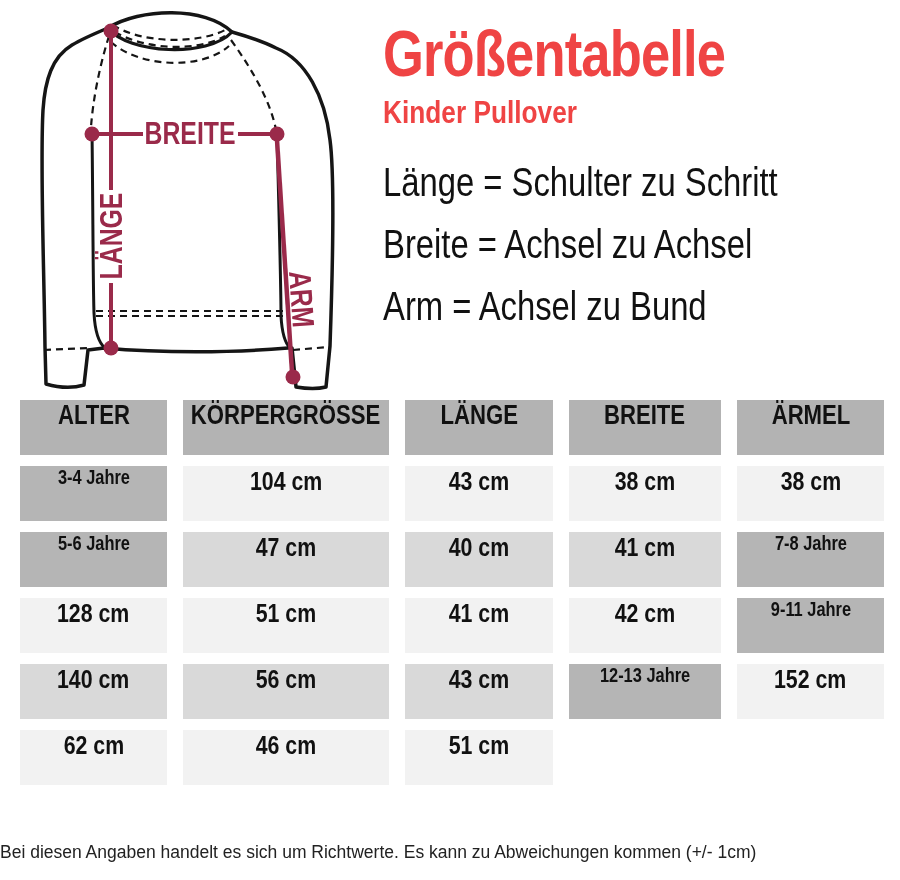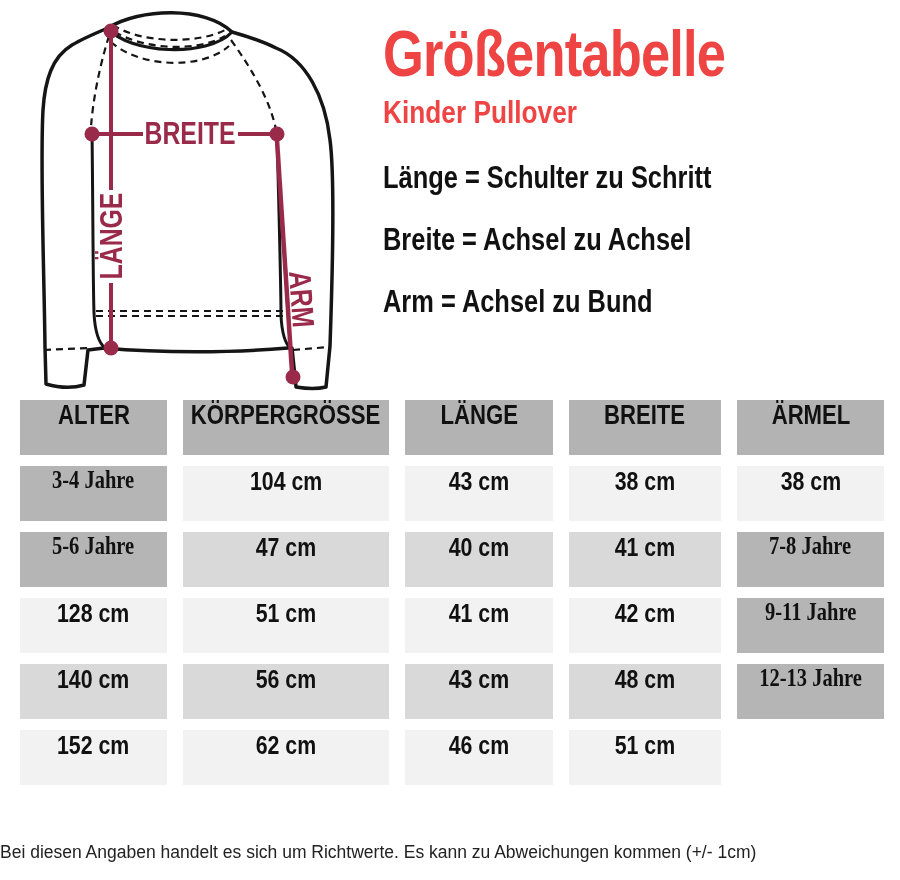--- a/index.html
+++ b/index.html
@@ -8,35 +8,35 @@
     font-family:"Liberation Sans", sans-serif; overflow:hidden;
   }
   .cx { display:inline-block; transform:scaleX(0.82); transform-origin:0 50%; white-space:nowrap; }
   .cxc { display:inline-block; transform:scaleX(0.82); transform-origin:50% 50%; white-space:nowrap; }
 
   .title-block { position:absolute; left:383px; top:22px; color:#ef4444; }
   .title { font-size:64px; font-weight:bold; line-height:1.0; letter-spacing:-1px; }
   .subtitle { font-size:32px; font-weight:bold; margin-top:8px; }
 
   .definitions { position:absolute; left:383px; top:160px; color:#111111; }
-  .definitions .def { font-size:31px; font-weight:bold; height:62px; }
+  .definitions .def { font-size:40px; font-weight:normal; height:62px; }
 
   .size-table {
     position:absolute; left:20px; top:400px;
     display:grid;
     grid-template-columns:147px 206px 148px 152px 147px;
     grid-auto-rows:55px;
     gap:11px 16px;
   }
   .cell {
     display:flex; align-items:flex-start; justify-content:center;
     font-weight:bold; color:#111111; font-size:26px;
   }
   .th   { background:#b3b3b3; font-size:27px; }
-  .age  { background:#b5b5b5; font-size:25px;font-family:Liberation Serif, serif; }
+  .age  { background:#b5b5b5; font-size:20px; }
   .light{ background:#f2f2f2; }
   .dark { background:#d9d9d9; }
 
   .footnote {
     position:absolute; left:0; right:0; top:842px;
     text-align:left; font-size:17.5px; color:#222222;
   }
 
   .sweater { position:absolute; left:0; top:0; }
 </style>
@@ -191,23 +191,20 @@
       </div>
     <div class="cell dark">
         <span class="cxc">140 cm</span>
       </div>
     <div class="cell dark">
         <span class="cxc">56 cm</span>
       </div>
     <div class="cell dark">
         <span class="cxc">43 cm</span>
       </div>
-    <div class="cell dark">
-        <span class="cxc">48 cm</span>
-      </div>
 
     <div class="cell age">
         <span class="cxc">12-13 Jahre</span>
       </div>
     <div class="cell light">
         <span class="cxc">152 cm</span>
       </div>
     <div class="cell light">
         <span class="cxc">62 cm</span>
       </div>

